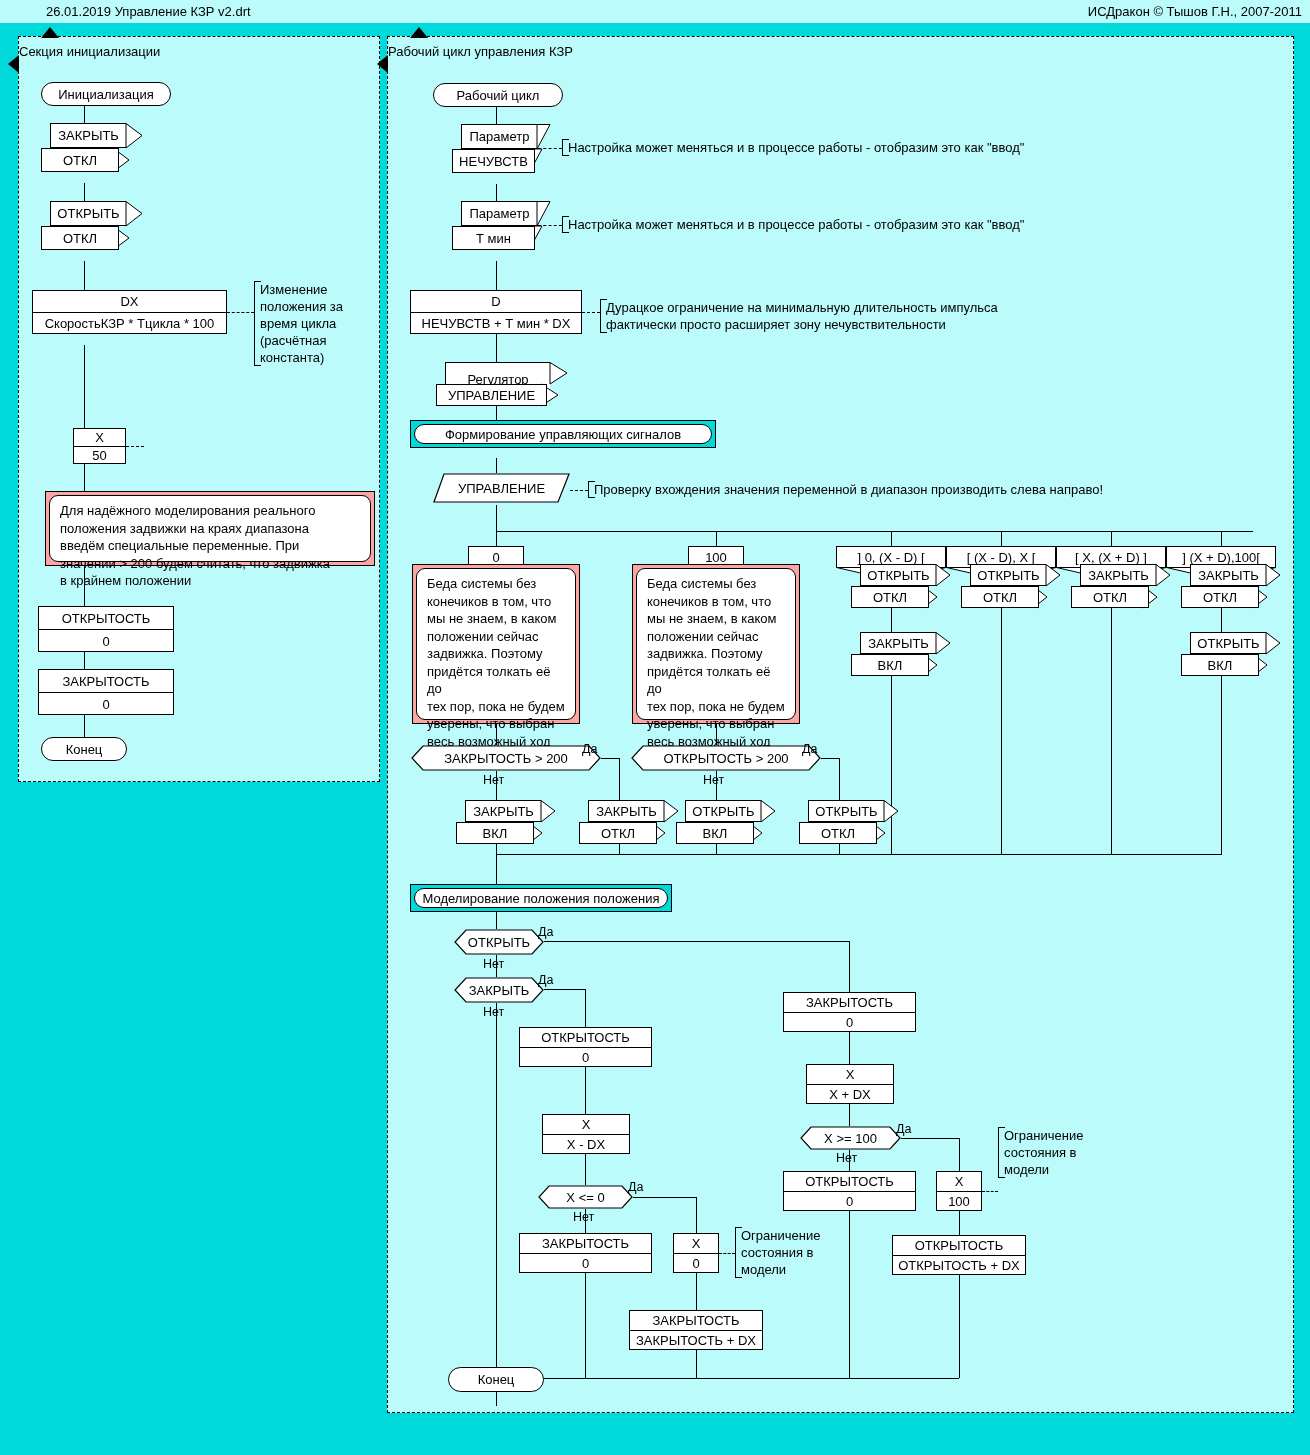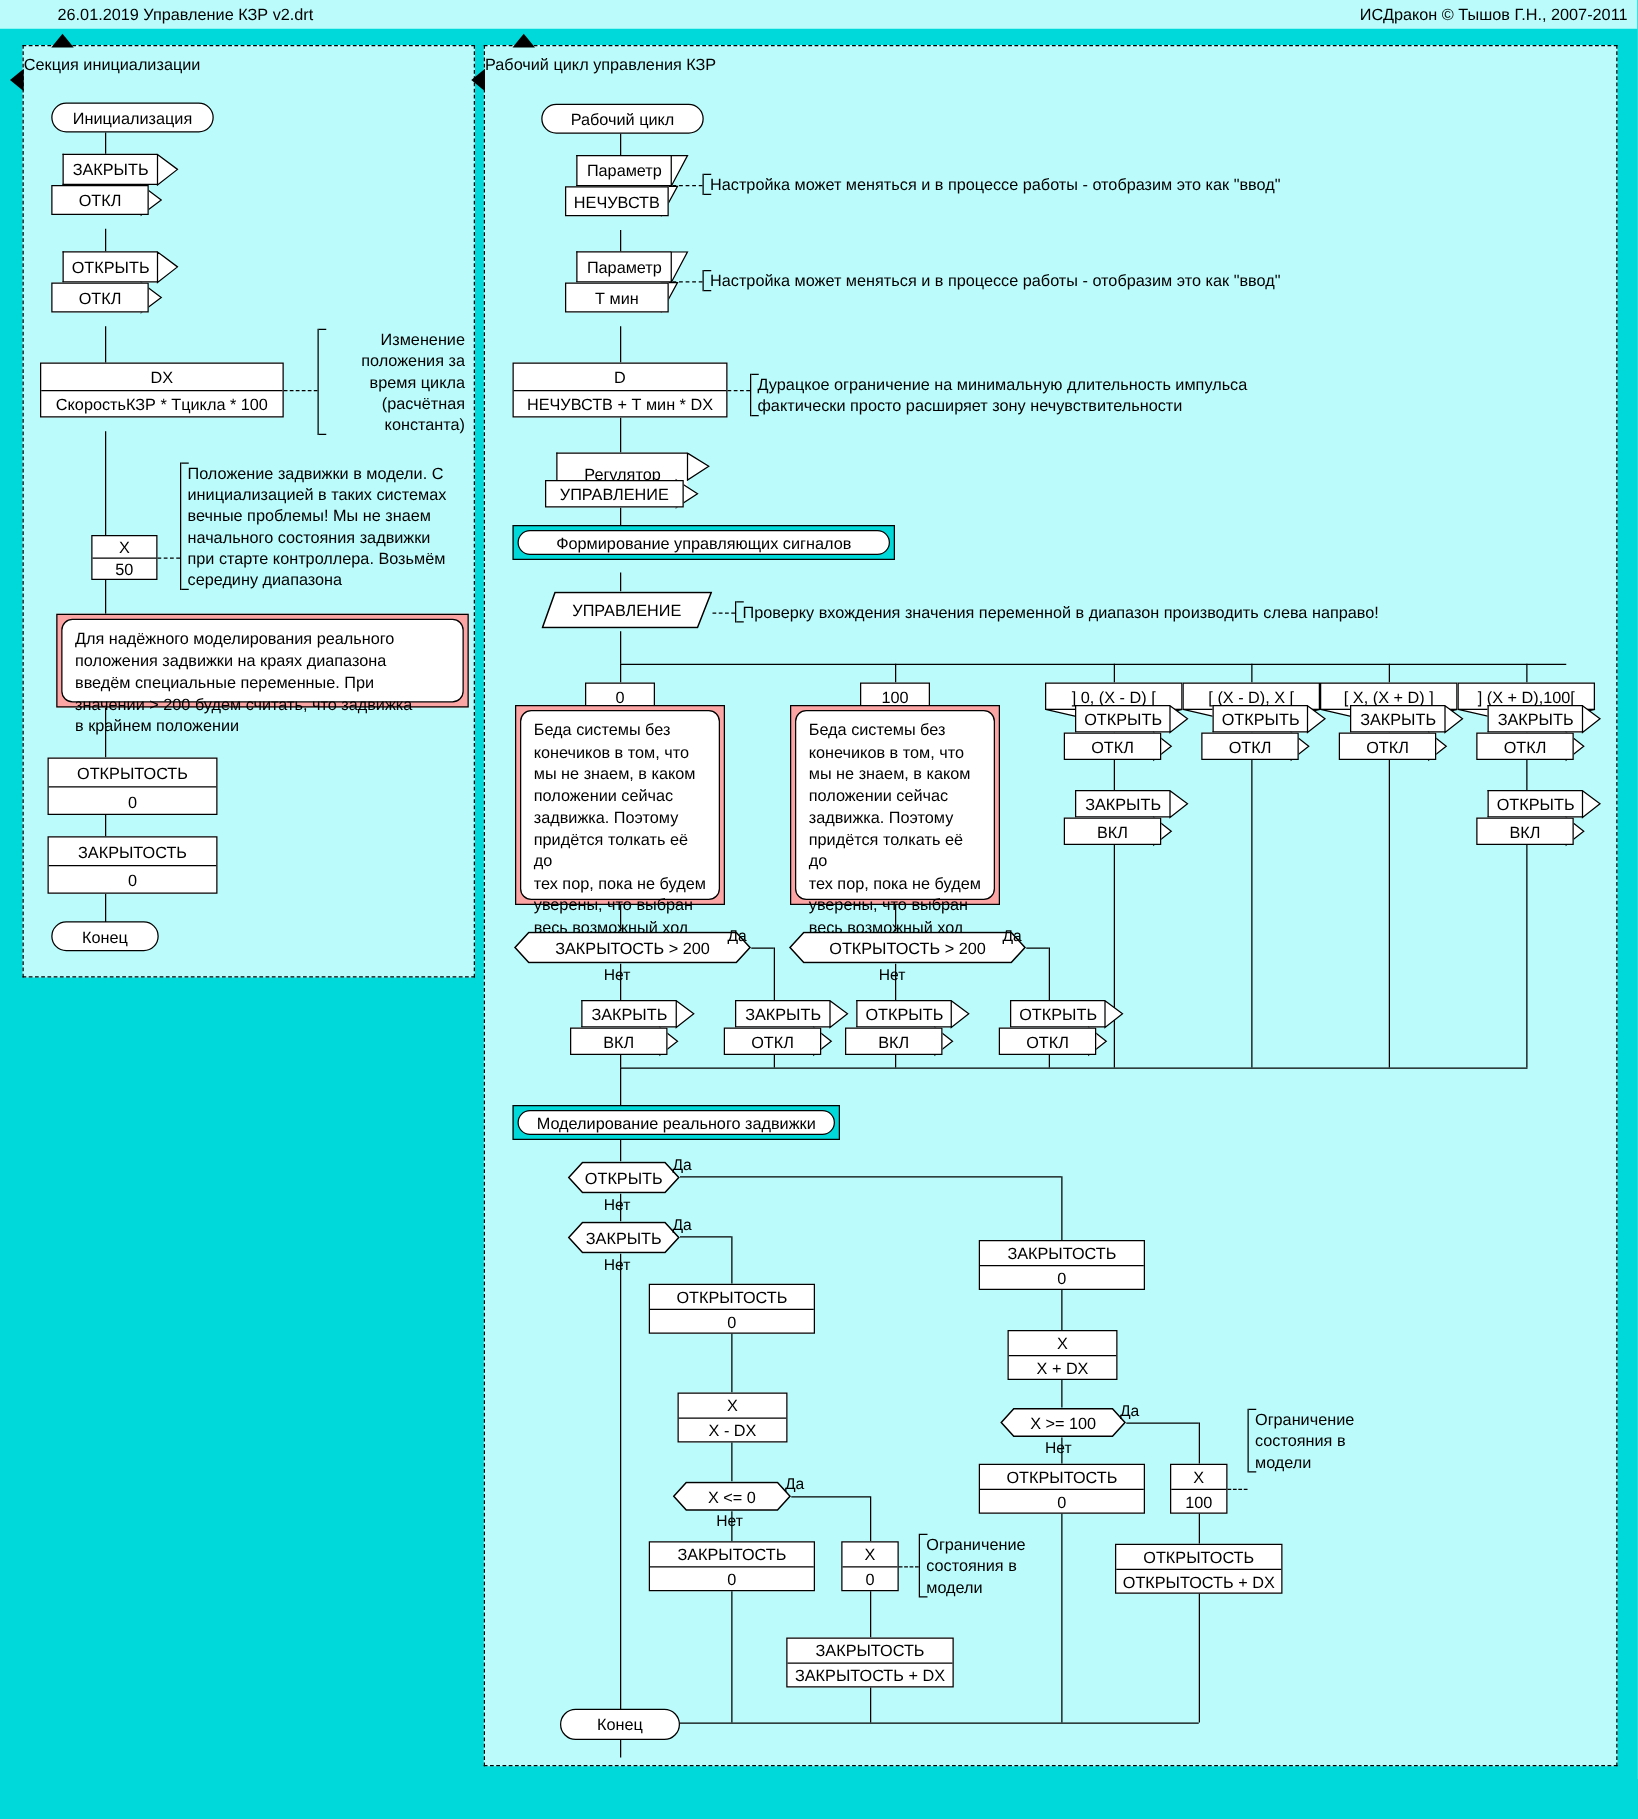--- a/index.html
+++ b/index.html
@@ -131,37 +131,31 @@
       <div class="bot" style="left:0;top:25px;width:78px;height:24px;">
         <span>ОТКЛ</span>
       </div>
     </div>
 
     <div class="act" style="left:13px;top:253px;width:195px;height:44px;">
       <div class="r1">DX</div>
       <div class="r2">СкоростьКЗР * Тцикла * 100</div>
     </div>
     <div class="dashcon" style="left:208px;top:275px;width:27px;"></div>
-    <div class="cmt" style="left:235px;top:226px;width:112px;text-align:right;">Изменение
+    <div class="cmt" style="left:235px;top:244px;width:112px;">Изменение
 положения за
 время цикла
 (расчётная
 константа)</div>
 
     <div class="act" style="left:54px;top:391px;width:53px;height:36px;">
       <div class="r1">X</div>
       <div class="r2">50</div>
     </div>
     <div class="dashcon" style="left:107px;top:409px;width:18px;"></div>
-    <div class="cmt" style="left:125px;top:333px;width:218px;">Положение задвижки в модели. С
-инициализацией в таких системах
-вечные проблемы! Мы не знаем
-начального состояния задвижки
-при старте контроллера. Возьмём
-середину диапазона</div>
 
     <div class="bigcmt" style="left:26px;top:454px;width:330px;height:75px;">
       <div class="inner">Для надёжного моделирования реального
 положения задвижки на краях диапазона
 введём специальные переменные. При
 значении &gt; 200 будем считать, что задвижка
 в крайнем положении</div>
     </div>
 
     <div class="act" style="left:19px;top:569px;width:136px;height:46px;">
@@ -512,21 +506,21 @@
         <span>ОТКЛ</span>
       </div>
     </div>
     <div class="line vline" style="left:328px;top:807px;height:10px;"></div>
     <div class="line vline" style="left:451px;top:807px;height:10px;"></div>
 
     <div class="line hline" style="left:108px;top:817px;width:726px;"></div>
     <div class="line vline" style="left:108px;top:817px;height:30px;"></div>
 
     <div class="band" style="left:22px;top:847px;width:262px;height:28px;">
-      <div class="inner">Моделирование реального задвижки</div>
+      <div class="inner">Моделирование положения положения</div>
     </div>
     <div class="line vline" style="left:108px;top:875px;height:17px;"></div>
 
     <div class="questw" style="left:66px;top:892px;width:90px;height:26px;">
       <svg width="90" height="26">
           <polygon points="12,1 78,1 89,13 78,25 12,25 1,13" fill="#fff" stroke="#000" stroke-width="1.2"></polygon>
         </svg>
       <div class="lbl">ОТКРЫТЬ</div>
     </div>
     <span class="yn" style="left:150px;top:888px;">Да</span>

